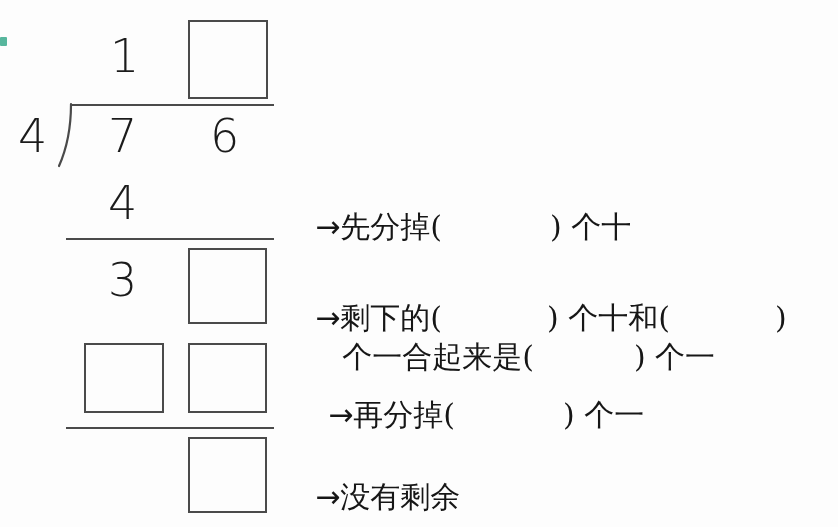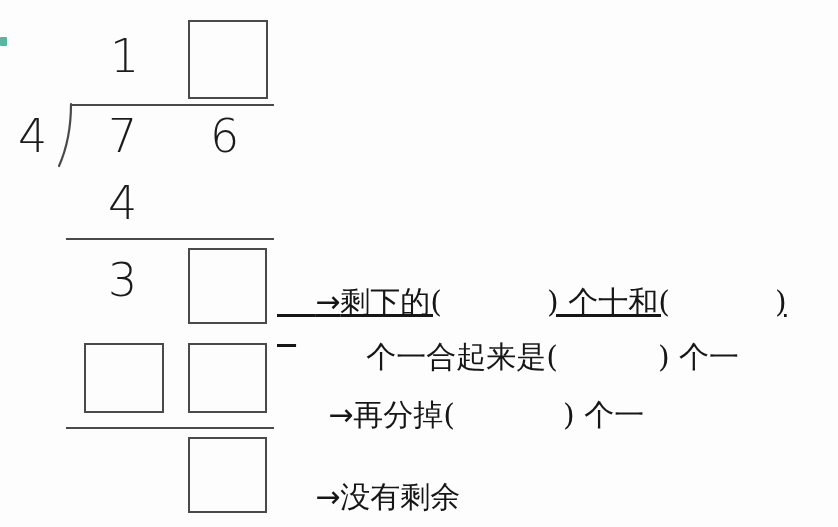--- a/index.html
+++ b/index.html
@@ -105,26 +105,29 @@
   <div class="abs ansbox" style="left:188px; top:248px; width:79px; height:76px;"></div>
 
   <div class="abs ansbox" style="left:84px; top:343px; width:80px; height:70px;"></div>
 
   <div class="abs ansbox" style="left:188px; top:343px; width:79px; height:70px;"></div>
 
   <div class="abs rule" style="left:66px; top:427px; width:208px;"></div>
 
   <div class="abs ansbox" style="left:188px; top:437px; width:79px; height:76px;"></div>
 
+  <div class="abs note" style="left:277px; top:182px;">
+    <span class="arrow">→</span><span>先分掉(</span><span class="blank" style="width:108px;"></span><span>) 个十</span>
+  </div>
 
-  <div class="abs note" style="left:277px; top:257px;text-decoration:underline;">
+  <div class="abs note" style="left:277px; top:273px;">
     <span class="arrow">→</span><span>剩下的(</span><span class="blank" style="width:105px;"></span><span>) 个十和(</span><span class="blank" style="width:105px;"></span><span>)</span>
   </div>
 
-  <div class="abs note" style="left:328px; top:312px;">
+  <div class="abs note" style="left:304px; top:312px;">
     <span>个一合起来是(</span><span class="blank" style="width:100px;"></span><span>) 个一</span>
   </div>
 
   <div class="abs note" style="left:290px; top:370px;">
     <span class="arrow">→</span><span>再分掉(</span><span class="blank" style="width:108px;"></span><span>) 个一</span>
   </div>
 
   <div class="abs note" style="left:277px; top:452px;">
     <span class="arrow">→</span><span>没有剩余</span>
   </div>

